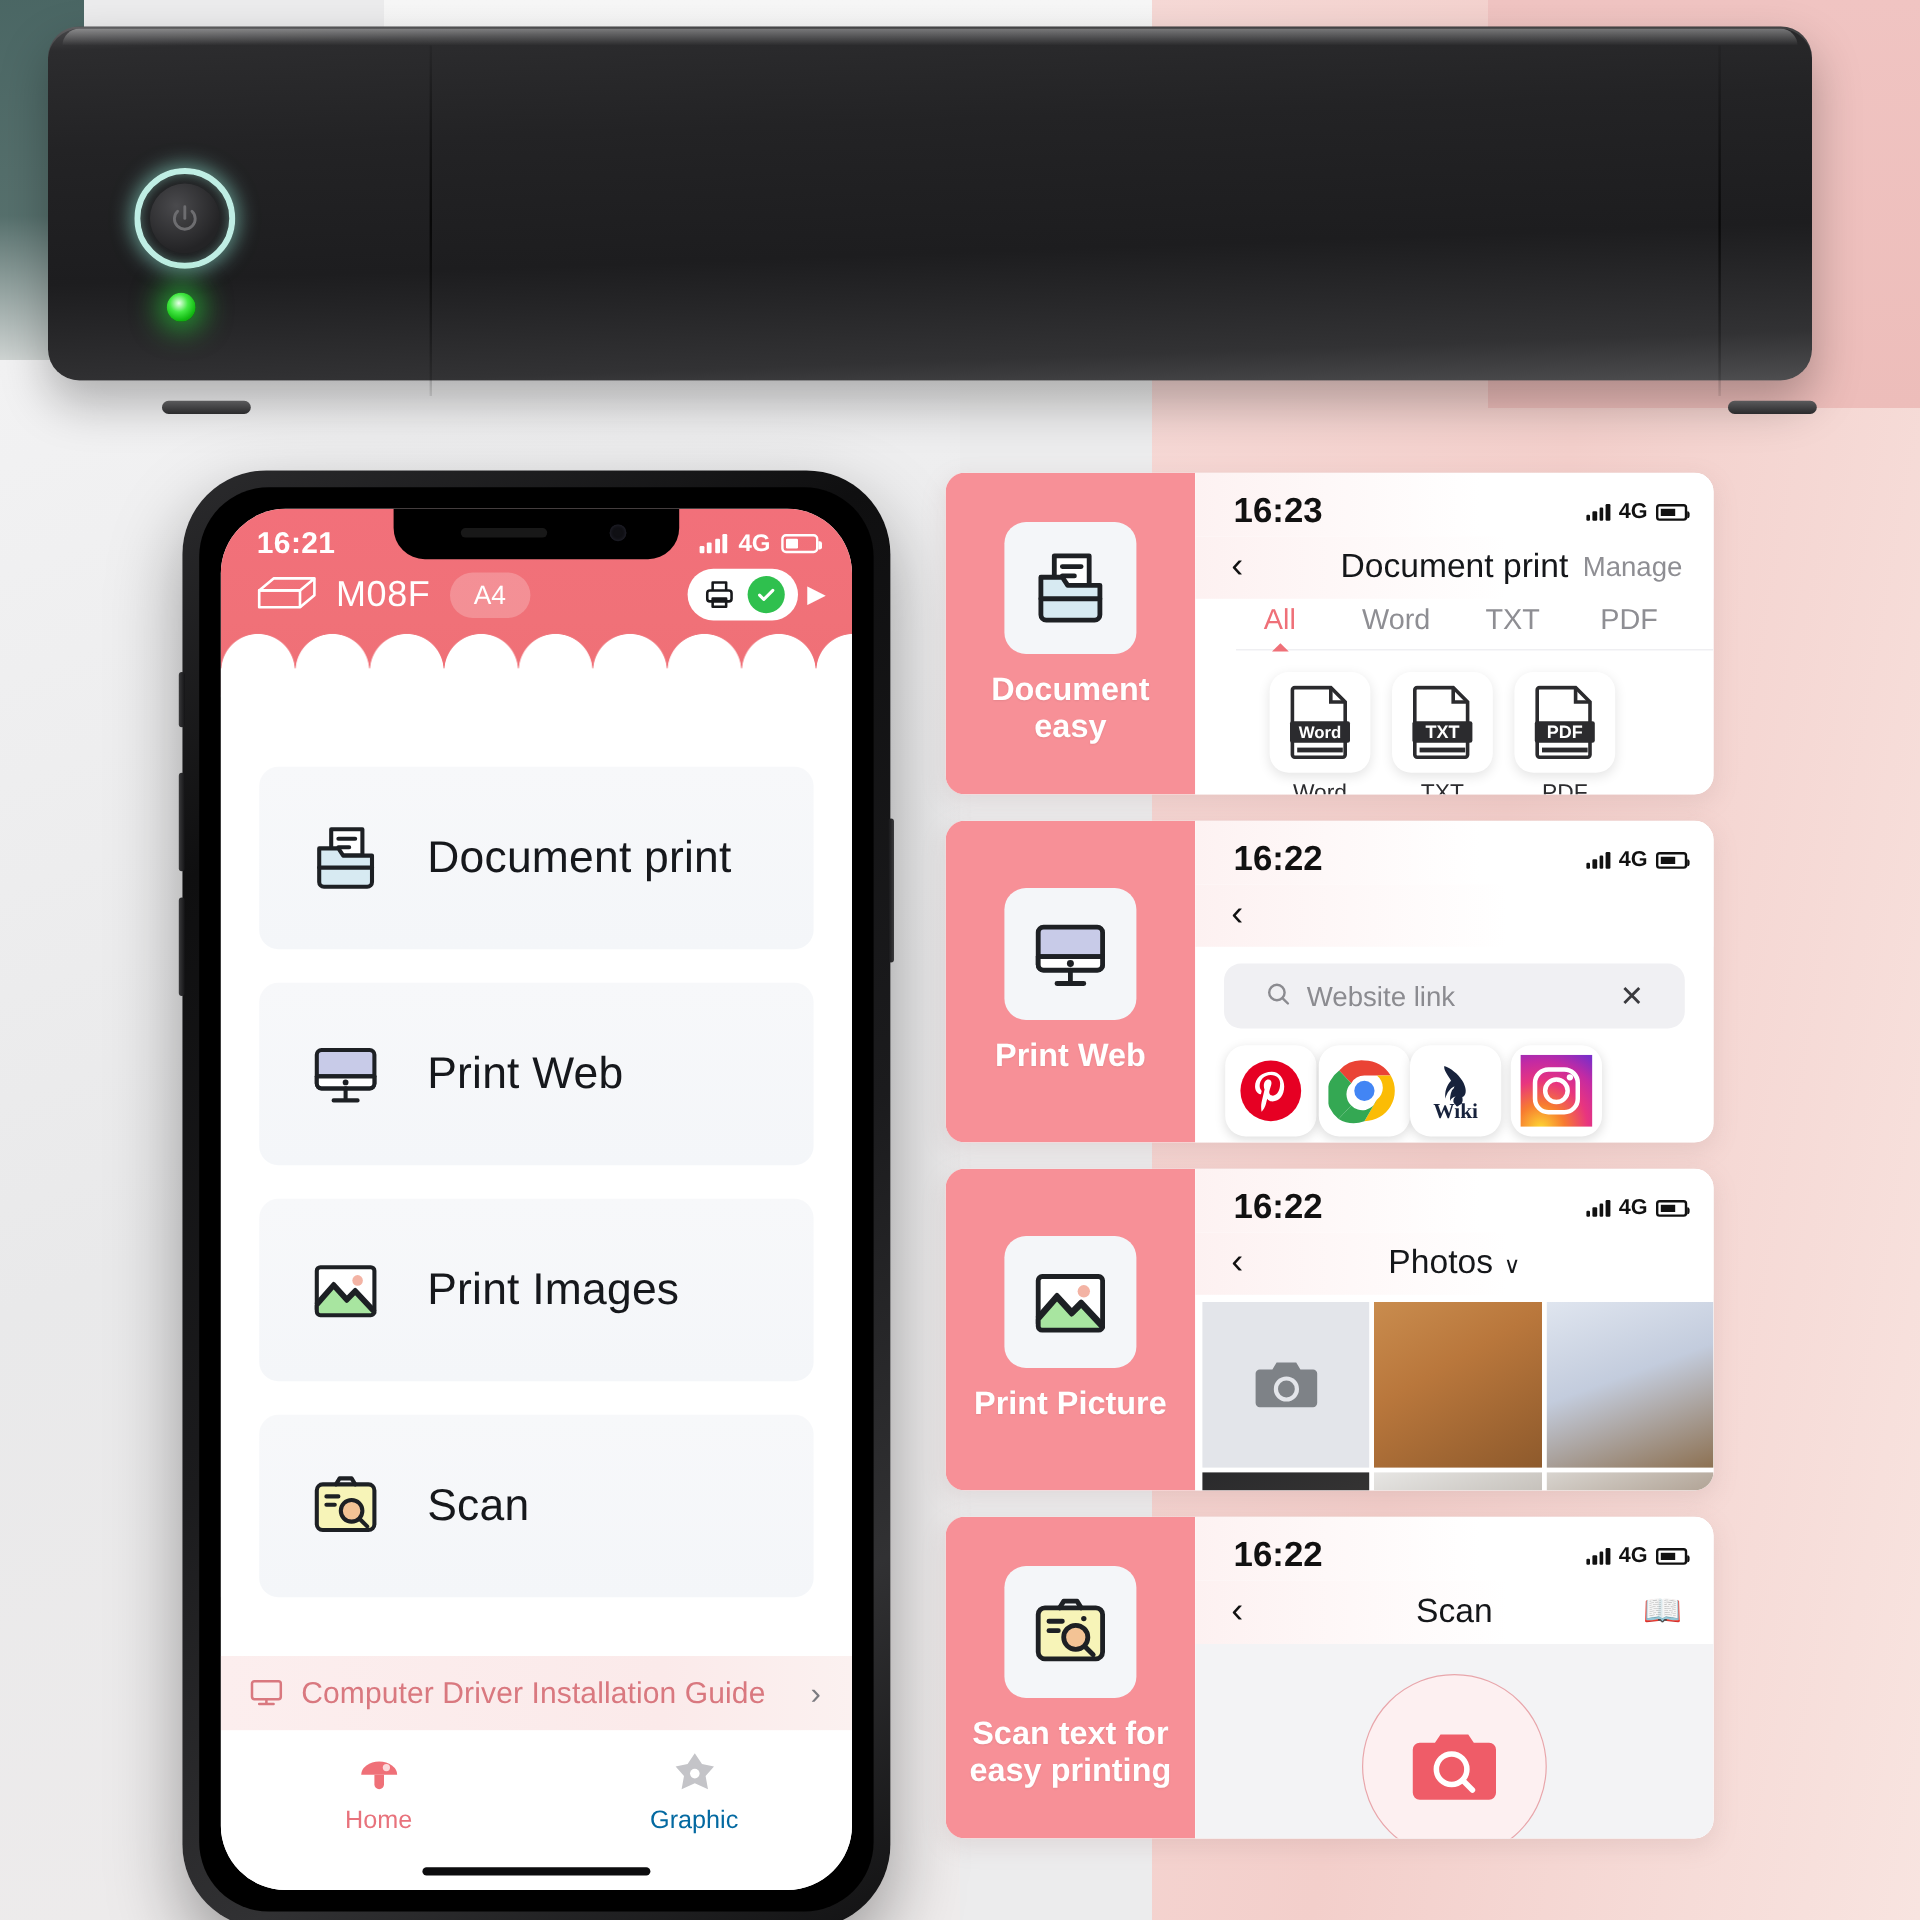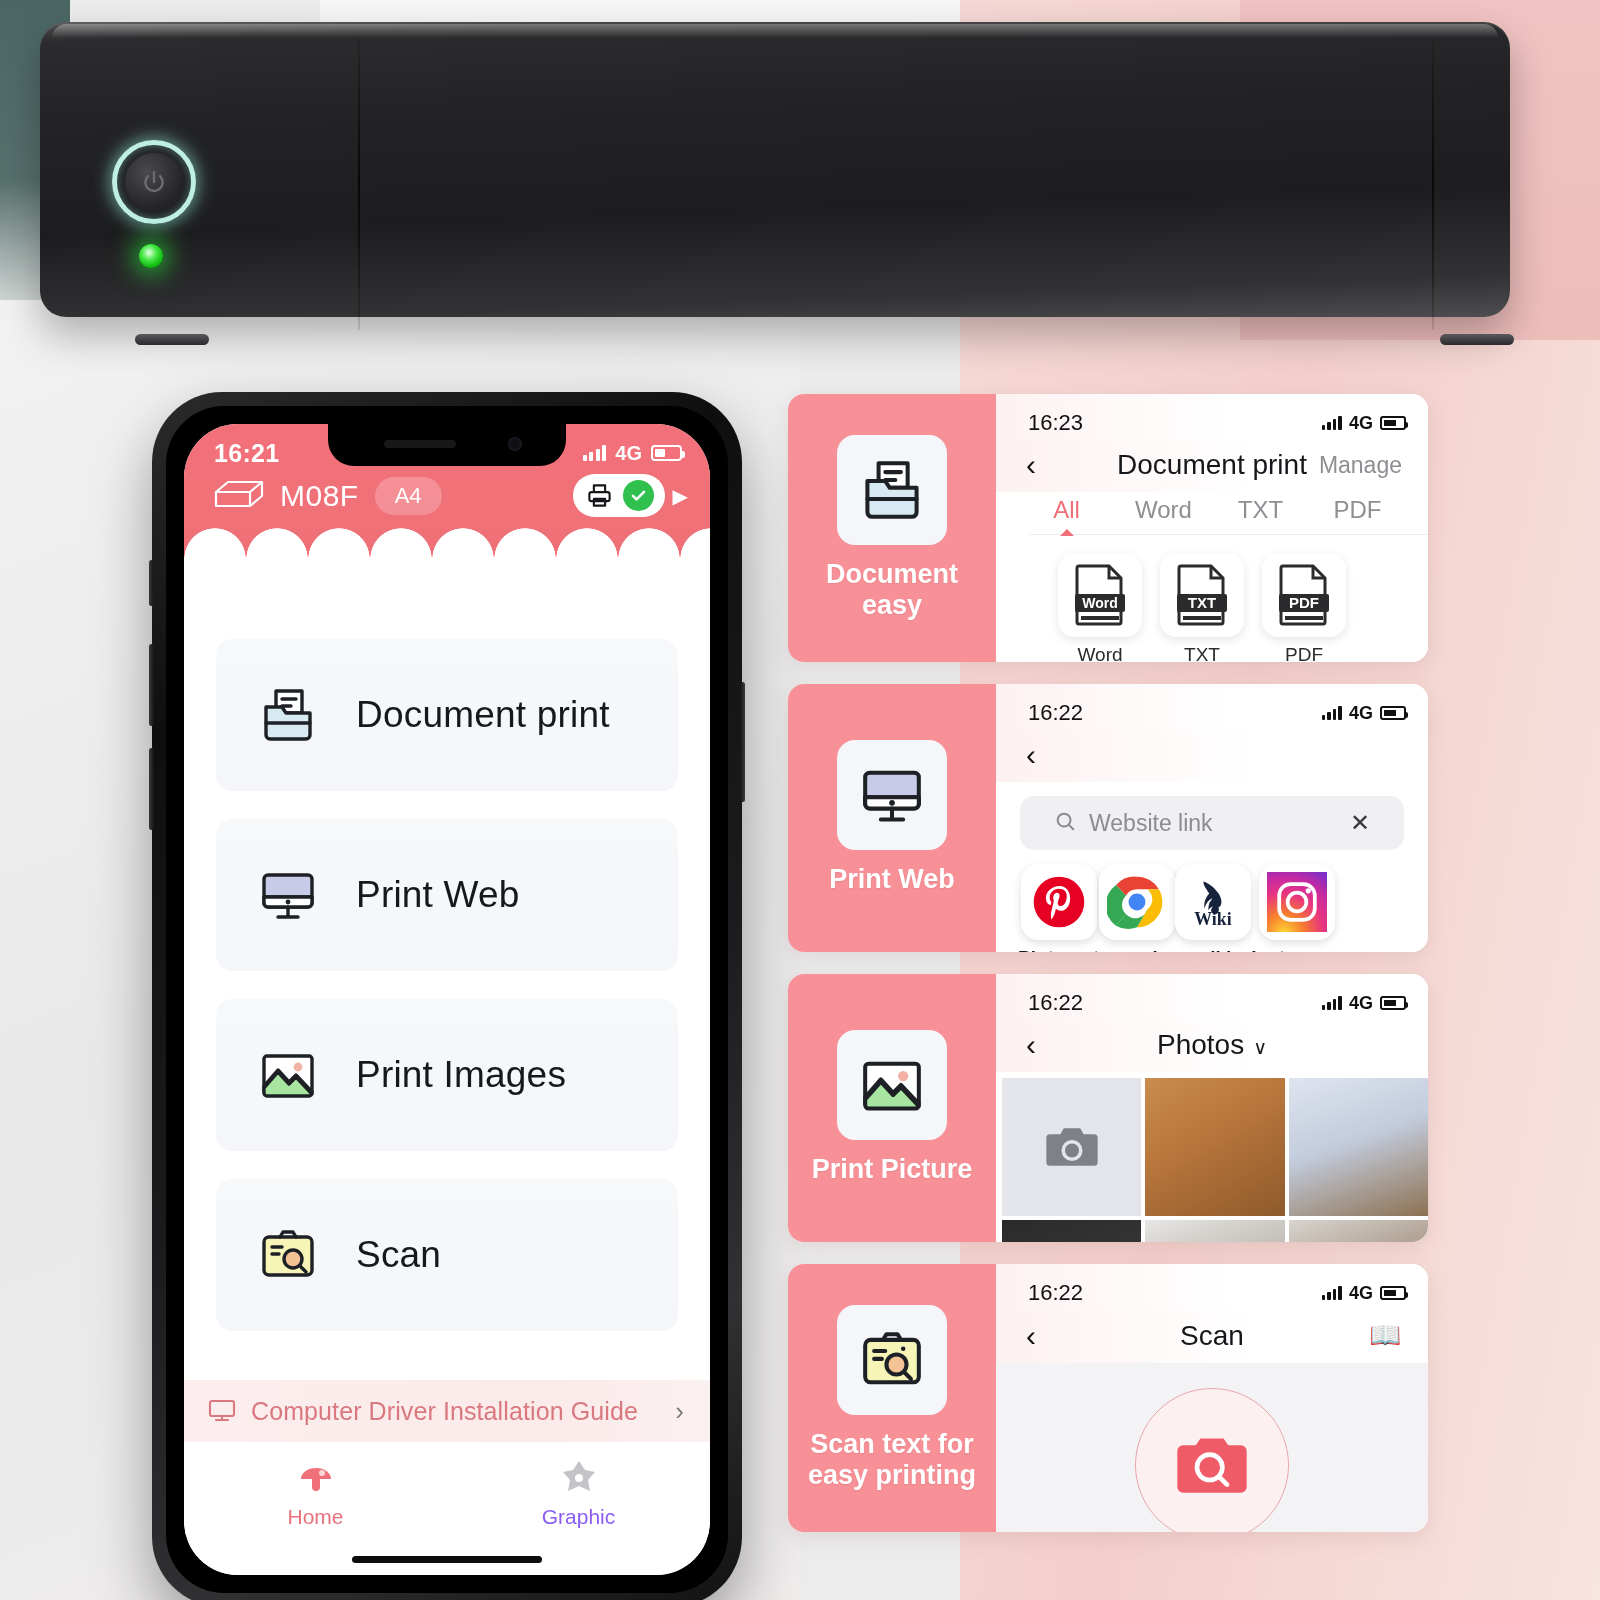--- a/index.html
+++ b/index.html
@@ -189,21 +189,21 @@
   .guide-icon { width:28px; height:25px; margin-right:15px; flex:none; }
   .guide-text { font-size:25px; color:#d9787f; letter-spacing:.1px; }
   .guide-chev { margin-left:auto; color:#7b7b80; font-size:26px; }
 
   .tabbar {
     position:absolute; left:0; right:0; bottom:0; height:133px; background:#fff;
     display:flex; align-items:flex-start; padding-top:16px;
   }
   .tab { flex:1; display:flex; flex-direction:column; align-items:center; gap:9px; }
   .tab-ic { width:38px; height:38px; }
-  .tab-lb { font-size:21px; color:#8b5cf6; }
+  .tab-lb { font-size:21px; color:#0369a1; }
   .tab.active .tab-lb { color:#e8727c; }
   .home-indicator {
     position:absolute; left:50%; transform:translateX(-50%); bottom:12px;
     width:190px; height:7px; border-radius:4px; background:#0c0c0e;
   }
 
   
   .cards { position:absolute; left:788px; top:394px; width:640px; }
   .card {
     position:relative; display:flex; margin-bottom:22px; height:268px;
@@ -224,21 +224,21 @@
     color:#fff; font-size:27px; font-weight:700; text-align:center;
     line-height:1.16; text-shadow:0 1px 2px rgba(0,0,0,.07);
   }
   .card-right { flex:1; position:relative; background:#fff; overflow:hidden; }
 
   .mini-status {
     display:flex; align-items:center; justify-content:space-between;
     padding:16px 22px 4px 32px; color:#111;
     background:linear-gradient(90deg,#fdf2f2 0%,#ffffff 55%);
   }
-  .mini-time { font-size:22px; font-weight:400; }
+  .mini-time { font-size:29px; font-weight:700; }
   .mini-right { display:flex; align-items:center; gap:7px; }
   .mini-bars { display:flex; align-items:flex-end; gap:2px; height:14px; }
   .mini-bars i { width:3.5px; background:#111; border-radius:1px; display:block; }
   .mini-bars i:nth-child(1){height:5px;} .mini-bars i:nth-child(2){height:8px;}
   .mini-bars i:nth-child(3){height:11px;} .mini-bars i:nth-child(4){height:14px;}
   .mini-net { font-size:18px; font-weight:700; }
   .mini-batt { width:26px; height:14px; border:2px solid #111; border-radius:3px; position:relative; }
   .mini-batt::after { content:""; position:absolute; right:-4px; top:4px; width:2.5px; height:6px; background:#111; border-radius:0 2px 2px 0;}
   .mini-batt i { position:absolute; left:2px; top:2px; bottom:2px; width:55%; background:#111; display:block; }
 

